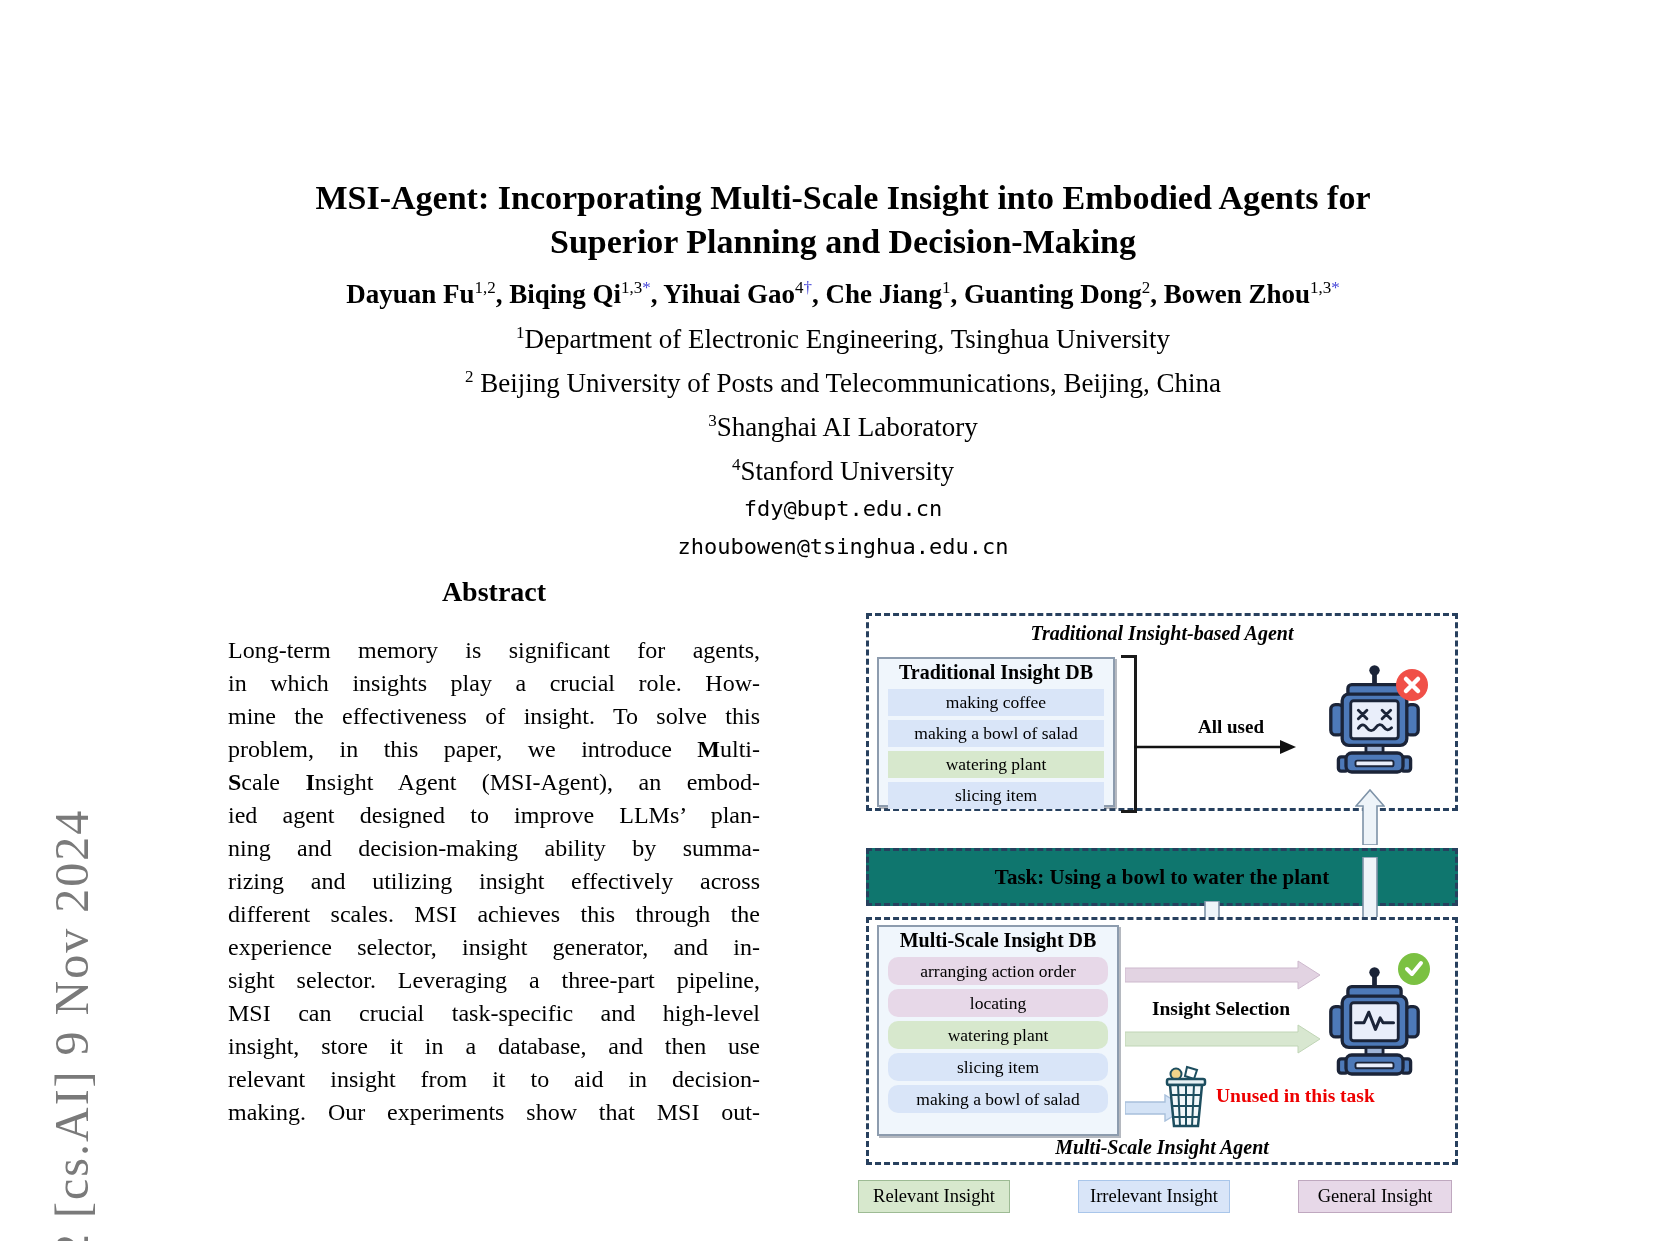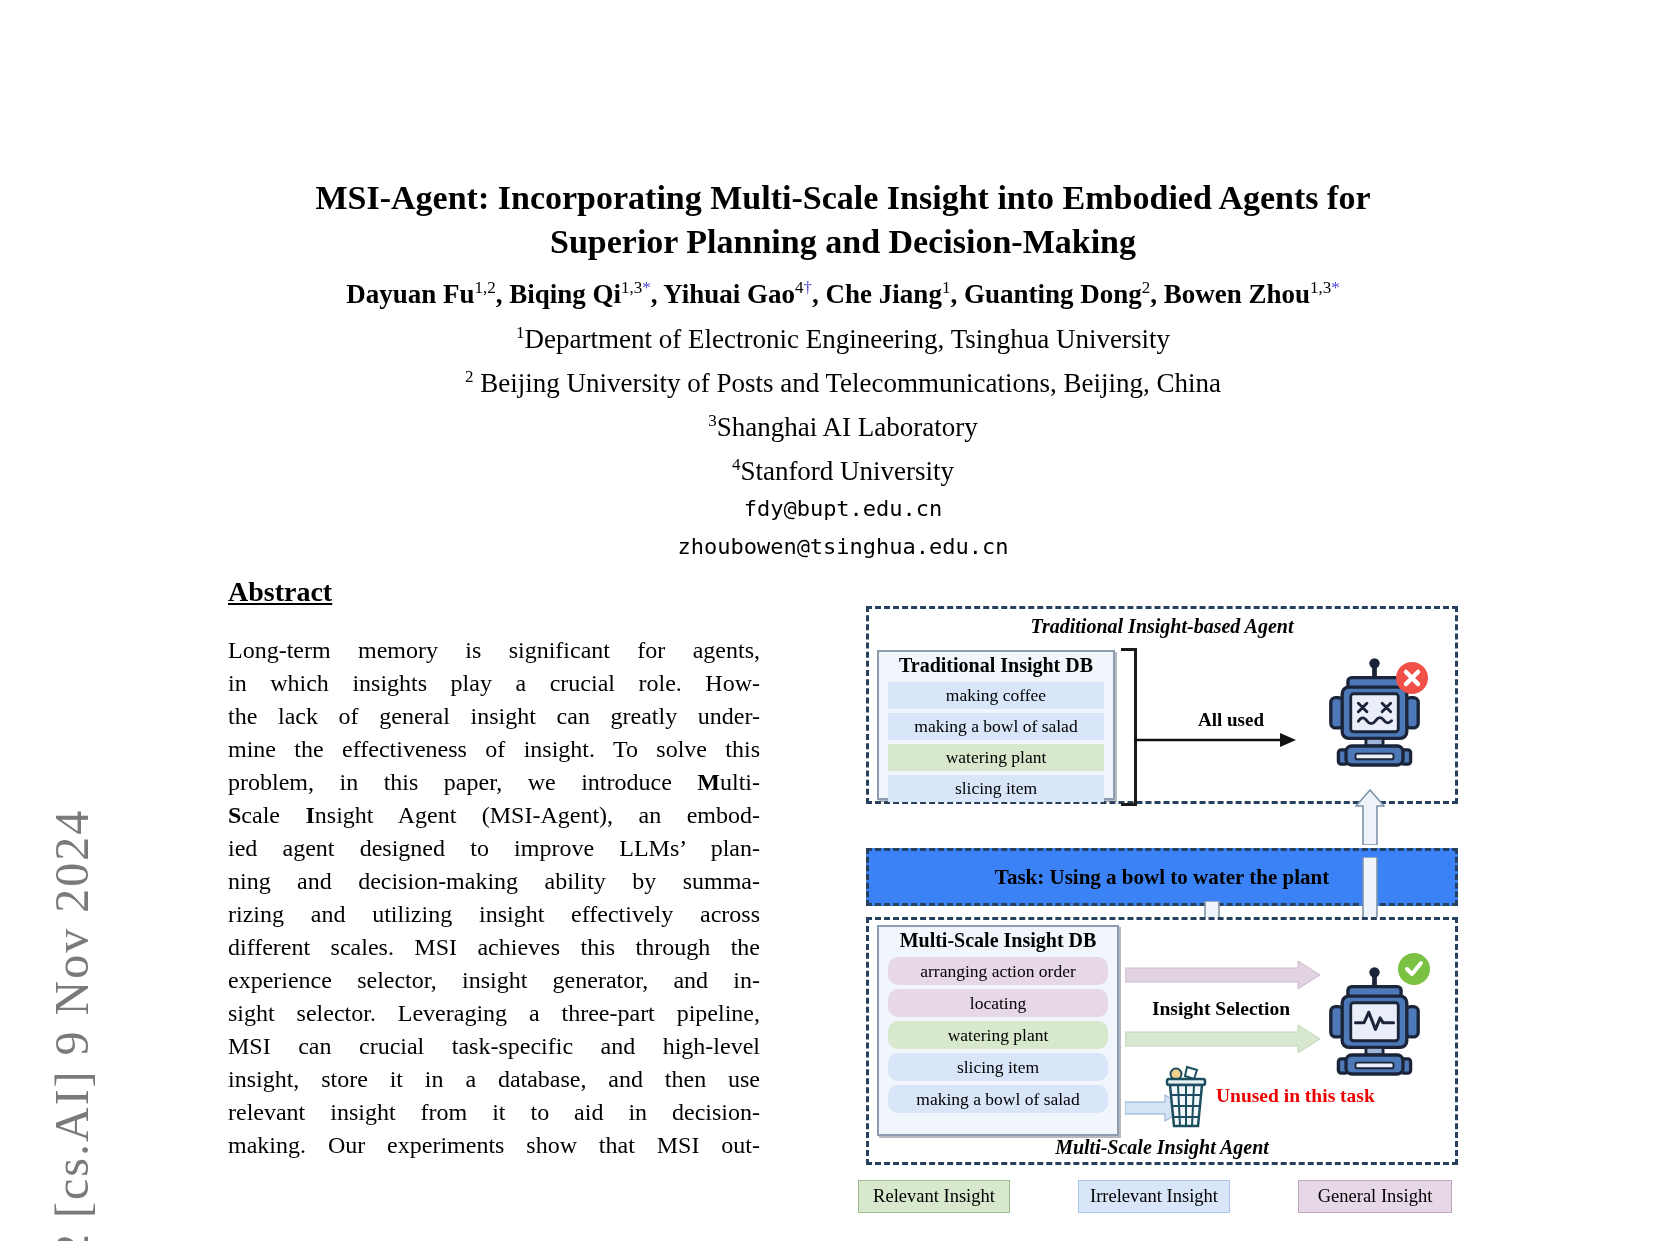--- a/index.html
+++ b/index.html
@@ -19,44 +19,44 @@
   .title-block{position:absolute;top:176px;left:16px;width:100%;text-align:center;}
   .page-title{font-weight:bold;font-size:34px;line-height:44px;}
   .authors{margin-top:14px;font-size:27px;font-weight:bold;}
   .authors sup{font-size:17px;font-weight:normal;}
   .sup-accent{color:#4646d8;}
   .affiliations{margin-top:4px;font-size:27px;line-height:38px;}
   .affiliations sup{font-size:17px;}
   .emails{font-family:"DejaVu Sans Mono","Liberation Mono",monospace;font-size:22px;line-height:38px;}
   
   .abstract{position:absolute;left:228px;top:576px;width:532px;}
-  .abstract h2{margin:0 0 26px 0;font-size:28px;font-weight:bold;text-decoration:underline;}
+  .abstract h2{margin:0 0 26px 0;text-align:center;font-size:28px;font-weight:bold;}
   .abs-line{font-size:24px;line-height:33px;text-align:justify;text-align-last:justify;white-space:nowrap;}
   
   .fig{position:absolute;left:866px;top:605px;width:592px;height:632px;margin:0;}
   .dashedbox{position:absolute;border:3px dashed #27405e;box-sizing:border-box;background:#fff;}
-  .trad-box{left:0;top:1px;width:592px;height:198px;}
+  .trad-box{left:0;top:8px;width:592px;height:198px;}
   .msi-box{left:0;top:312px;width:592px;height:248px;}
   .box-title{position:absolute;width:100%;text-align:center;font-size:20px;font-weight:bold;font-style:italic;}
   .trad-title{top:6px;}
   .msi-title{top:216px;}
   .db-box{position:absolute;background:#f0f6fc;border:2px solid #8d9cae;box-sizing:border-box;
           box-shadow:2px 2px 0 rgba(90,100,115,.45);}
   .trad-db{left:8px;top:41px;width:238px;height:150px;}
   .msi-db{left:8px;top:5px;width:242px;height:211px;}
   .db-title{text-align:center;font-size:20px;font-weight:bold;padding-top:2px;}
   .db-rows{padding:5px 9px 0 9px;}
   .db-row{height:27px;line-height:27px;margin-bottom:4px;text-align:center;font-size:17.5px;}
   .msi-db .db-row{height:28px;line-height:28px;border-radius:10px;}
   .bracket{position:absolute;left:252px;top:39px;width:13px;height:152px;
            border-top:3px solid #1a1a1a;border-right:3px solid #1a1a1a;border-bottom:3px solid #1a1a1a;}
   .allused-label{position:absolute;left:282px;top:100px;width:160px;text-align:center;
                  font-size:19px;font-weight:bold;}
   .allused-arrow{position:absolute;left:265px;top:120px;}
-  .task-bar{left:0;top:243px;width:592px;height:58px;background:#3b82f6;}
+  .task-bar{left:0;top:243px;width:592px;height:58px;background:#0f766e;}
   .task-bar span{display:block;text-align:center;line-height:52px;font-size:21px;font-weight:bold;}
   .hollow-arrow{position:absolute;}
   .flow-arrow{position:absolute;}
   .selection-label{position:absolute;left:256px;top:78px;width:192px;text-align:center;
                    font-size:19.5px;font-weight:bold;}
   .unused-label{position:absolute;left:347px;top:165px;font-size:19.5px;font-weight:bold;color:#ee0000;}
   .robot{position:absolute;}
   .badge{position:absolute;}
   .trash{position:absolute;left:292px;top:145px;}
   .legend{position:absolute;left:-8px;top:575px;width:600px;height:34px;}
@@ -84,21 +84,20 @@
       <div class="email-line">fdy@bupt.edu.cn</div>
       <div class="email-line">zhoubowen@tsinghua.edu.cn</div>
     </div>
 </header>
 
 <section class="abstract">
   <h2>Abstract</h2>
   <div id="abstract-lines">
       <div class="abs-line">Long-term memory is significant for agents,</div>
       <div class="abs-line">in which insights play a crucial role. How-</div>
-      <div class="abs-line">the lack of general insight can greatly under-</div>
       <div class="abs-line">mine the effectiveness of insight. To solve this</div>
       <div class="abs-line">problem, in this paper, we introduce <b>M</b>ulti-</div>
       <div class="abs-line"><b>S</b>cale <b>I</b>nsight Agent (MSI-Agent), an embod-</div>
       <div class="abs-line">ied agent designed to improve LLMs’ plan-</div>
       <div class="abs-line">ning and decision-making ability by summa-</div>
       <div class="abs-line">rizing and utilizing insight effectively across</div>
       <div class="abs-line">different scales. MSI achieves this through the</div>
       <div class="abs-line">experience selector, insight generator, and in-</div>
       <div class="abs-line">sight selector. Leveraging a three-part pipeline,</div>
       <div class="abs-line">MSI can crucial task-specific and high-level</div>

